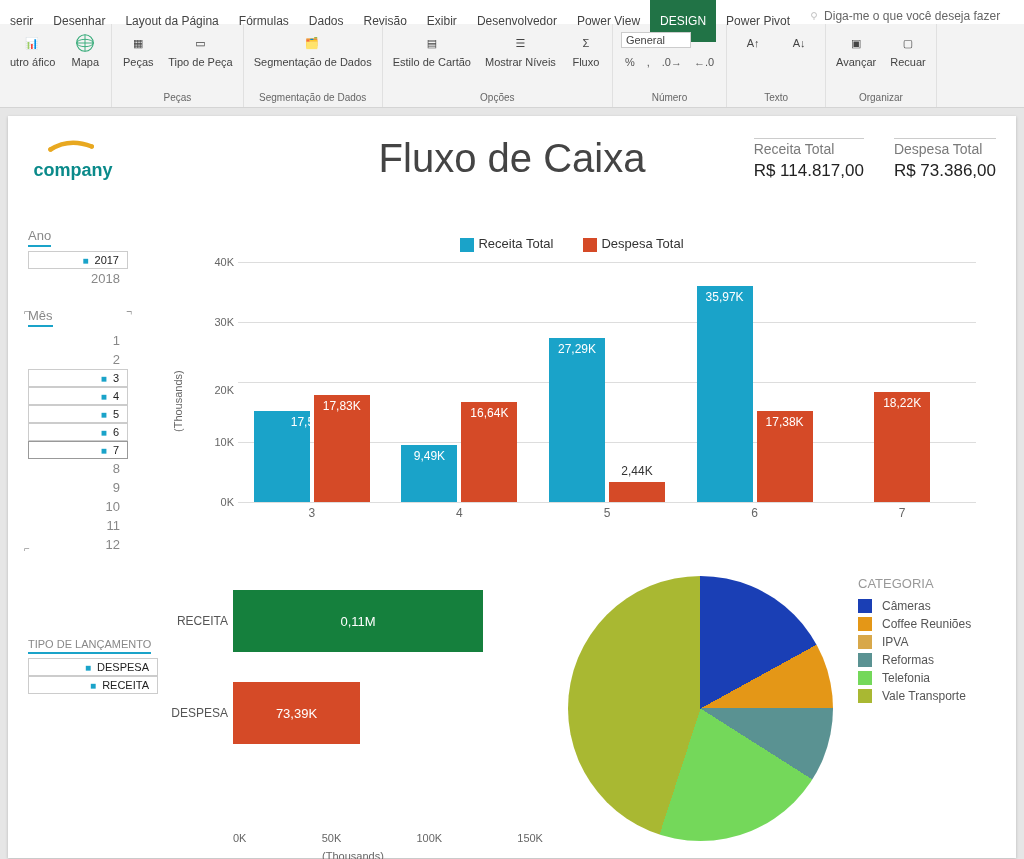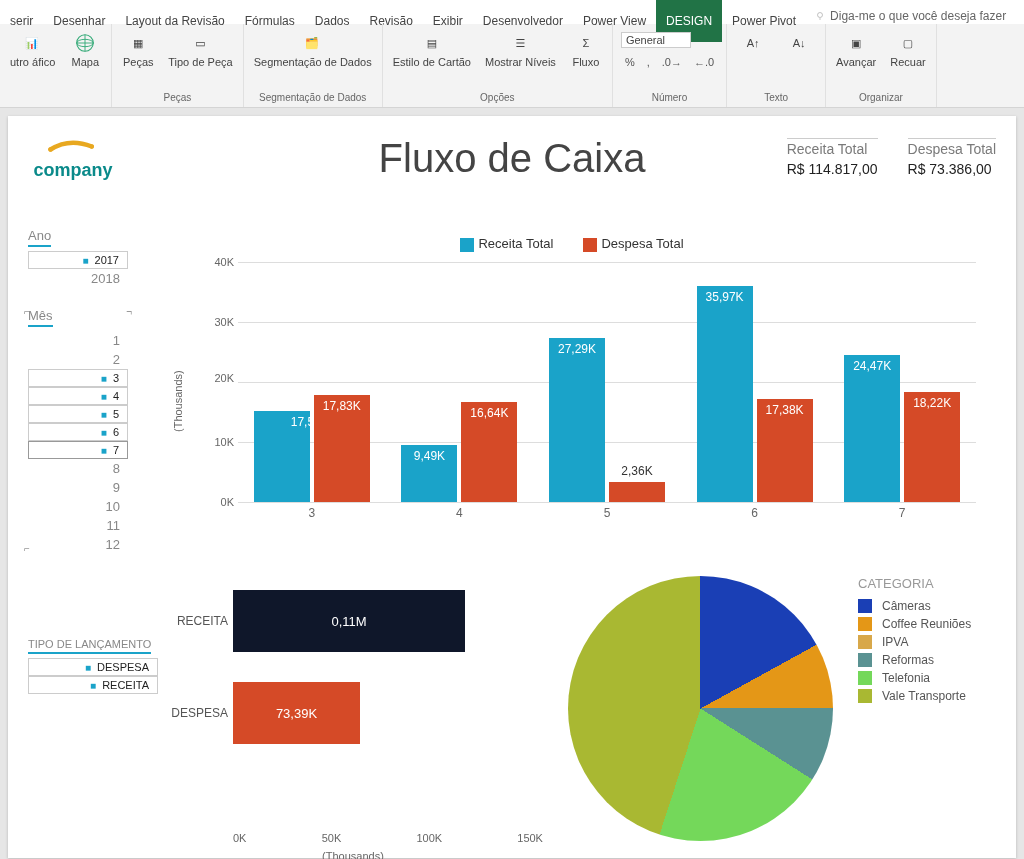--- a/index.html
+++ b/index.html
@@ -15,21 +15,21 @@
 .rbtn .ic{width:22px;height:22px;display:flex;align-items:center;justify-content:center}
 .rbtn span{font-size:11px;text-align:center;line-height:1.2}
 .rgroup-label{font-size:10px;color:#666;padding-bottom:2px}
 .canvas{background:#fff;margin:8px;height:742px;position:relative;box-shadow:0 1px 3px rgba(0,0,0,.2)}
 .logo{position:absolute;left:20px;top:20px;display:flex;flex-direction:column;align-items:center}
 .logo svg{width:90px}
 .title{position:absolute;left:0;right:0;top:20px;text-align:center;font-size:40px;font-weight:300;color:#444}
 .kpis{position:absolute;right:20px;top:22px;display:flex;gap:30px}
 .kpi{text-align:left}
 .kpi .lbl{font-size:14px;color:#7a7a7a;border-top:1px solid #ccc;padding-top:2px}
-.kpi .val{font-size:14px;color:#222;margin-top:4px}
+.kpi .val{font-size:17px;color:#222;margin-top:4px}
 .slicer{position:absolute;left:20px;font-size:13px;color:#888}
 .slicer .hd{border-bottom:2px solid #1aa3c9;padding:2px 0;margin-bottom:4px;display:inline-block}
 .slicer .it{padding:2px 8px;text-align:right;cursor:pointer}
 .slicer .it.sel{color:#222}
 .slicer .it.sel::before{content:"■";color:#1aa3c9;margin-right:6px;font-size:10px}
 .slicer .it.sel.last{border:1px solid #999}
 .barchart{position:absolute;left:160px;top:120px;width:808px;height:320px}
 .legend{display:flex;justify-content:center;gap:30px;font-size:13px;color:#333}
 .sw{display:inline-block;width:14px;height:14px;margin-right:4px;vertical-align:middle}
 .plot{position:relative;height:260px;margin-top:10px;margin-left:40px}
@@ -60,21 +60,21 @@
 .fmtbtn{padding:2px 4px;font-size:11px;color:#555;cursor:pointer}
 .bulb{width:12px;height:12px}
 .bracket{position:absolute;font-size:10px;color:#999}
 </style>
 </head>
 <body>
 
 <div class="tabs" id="tabstrip">
     <div class="tab">serir</div>
     <div class="tab">Desenhar</div>
-    <div class="tab">Layout da Revisão</div>
+    <div class="tab">Layout da Página</div>
     <div class="tab">Fórmulas</div>
     <div class="tab">Dados</div>
     <div class="tab">Revisão</div>
     <div class="tab">Exibir</div>
     <div class="tab">Desenvolvedor</div>
     <div class="tab">Power View</div>
     <div class="tab active">DESIGN</div>
     <div class="tab">Power Pivot</div>
     <div class="tellme">
       <svg class="bulb" viewBox="0 0 24 24">
@@ -250,21 +250,21 @@
   <div class="barchart">
     <div class="legend">
       <span><span class="sw" style="background:#1aa3c9"></span><span>Receita Total</span></span>
       <span><span class="sw" style="background:#d54a27"></span><span>Despesa Total</span></span>
     </div>
     <div class="plot">
       <div class="ylab">(Thousands)</div>
       <div class="yaxis" id="yaxis">
           <div class="ytick" style="top: 240px;">0K</div>
           <div class="ytick" style="top: 180px;">10K</div>
-          <div class="ytick" style="top: 116px; margin-left: 48px;">20K</div>
+          <div class="ytick" style="top: 128px; margin-left: 48px;">20K</div>
           <div class="ytick" style="top: 60px;">30K</div>
           <div class="ytick" style="top: 0px;">40K</div>
         </div>
       <div class="grid" id="grid">
           <div class="gline" style="top: 240px;"></div>
           <div class="gline" style="top: 180px;"></div>
           <div class="gline" style="top: 120px;"></div>
           <div class="gline" style="top: 60px;"></div>
           <div class="gline" style="top: 0px;"></div>
         </div>
@@ -285,51 +285,48 @@
             <div class="bar" style="height: 99.84px; background: rgb(213, 74, 39);">
               <div class="vlabel">16,64K</div>
             </div>
             <div class="xl">4</div>
           </div>
           <div class="group">
             <div class="bar" style="height: 163.74px; background: rgb(26, 163, 201);">
               <div class="vlabel">27,29K</div>
             </div>
             <div class="bar s" style="height: 19.92px; background: rgb(213, 74, 39);">
-              <div class="vlabel">2,36K</div>
+              <div class="vlabel">2,44K</div>
             </div>
             <div class="xl">5</div>
           </div>
           <div class="group">
             <div class="bar" style="height: 215.82px; background: rgb(26, 163, 201);">
               <div class="vlabel">35,97K</div>
             </div>
-            <div class="bar" style="height: 103px; background: rgb(213, 74, 39);">
+            <div class="bar" style="height: 91px; background: rgb(213, 74, 39);">
               <div class="vlabel">17,38K</div>
             </div>
             <div class="xl">6</div>
           </div>
           <div class="group">
-            <div class="bar" style="height: 146.82px; background: rgb(26, 163, 201);">
-              <div class="vlabel">24,47K</div>
-            </div>
             <div class="bar" style="height: 109.32px; background: rgb(213, 74, 39);">
               <div class="vlabel">18,22K</div>
             </div>
             <div class="xl">7</div>
           </div>
         </div>
     </div>
   </div>
 
   <div class="hbar">
     <div class="hplot" id="hplot">
         <div class="hrow" style="top: 10px;">
           <div class="cat">RECEITA</div>
-          <div class="hb" style="width:232px;background:#0f172a">0,11M</div>
+          <div class="hb" style="width:250px;background:#15803d">0,11M</div>
         </div>
         <div class="hrow" style="top: 102px;">
           <div class="cat">DESPESA</div>
           <div class="hb" style="width:127px;background:#d54a27">73,39K</div>
         </div>
       </div>
     <div class="hx" id="hx">
         <span>0K</span>
         <span>50K</span>
         <span>100K</span>

